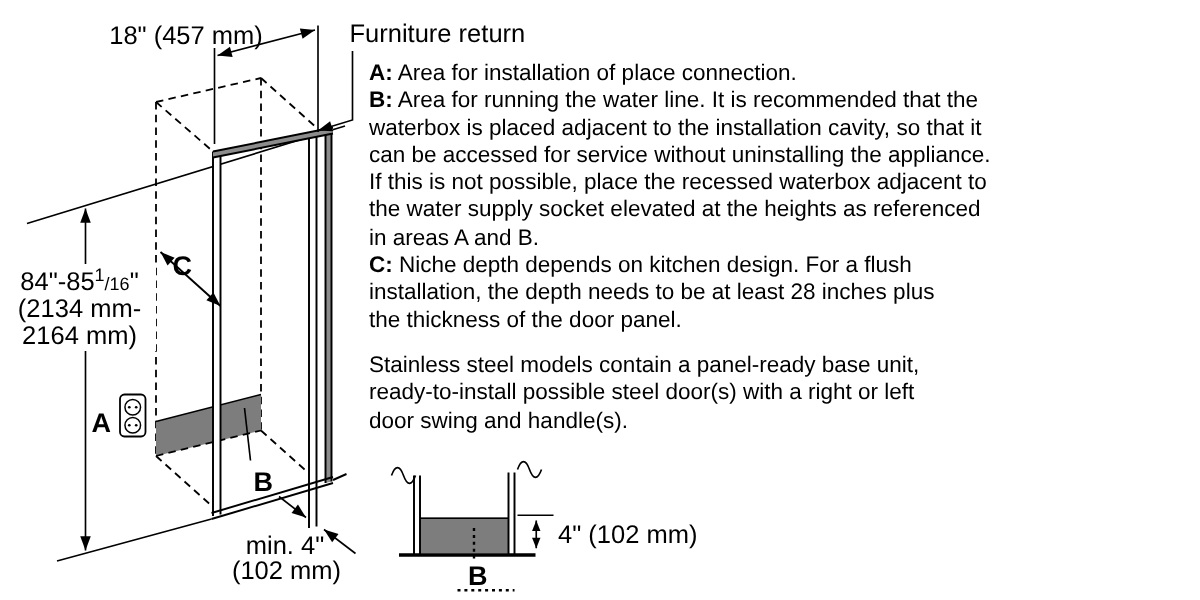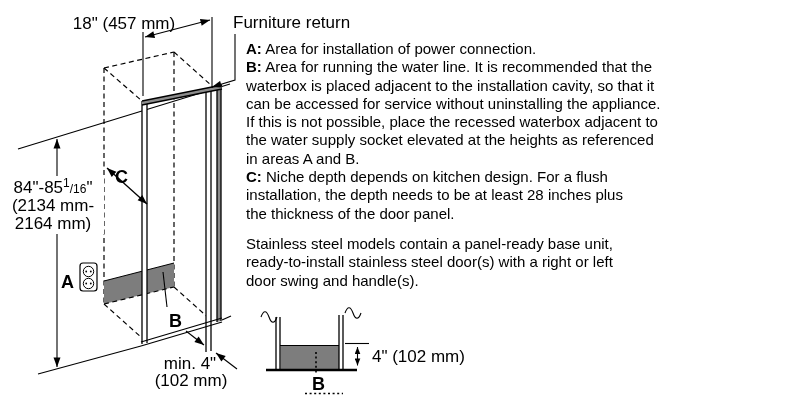--- a/index.html
+++ b/index.html
@@ -143,28 +143,28 @@
       </g>
       <g>
         <path class="dot" d="M316,352 L316,373"></path>
         <path class="dot" d="M305,393.5 L343,393.5"></path>
         <text class="letter" x="312" y="390">B</text>
       </g>
     </g>
   </svg>
 
   <div class="textblock">
-    <p><b>A:</b><span> Area for installation of power connection.</span></p>
+    <p><b>A:</b><span> Area for installation of place connection.</span></p>
     <p><b>B:</b><span> Area for running the water line. It is recommended that the
 waterbox is placed adjacent to the installation cavity, so that it
 can be accessed for service without uninstalling the appliance.
 If this is not possible, place the recessed waterbox adjacent to
 the water supply socket elevated at the heights as referenced
 in areas A and B.</span></p>
     <p><b>C:</b><span> Niche depth depends on kitchen design. For a flush
 installation, the depth needs to be at least 28 inches plus
 the thickness of the door panel.</span></p>
     <p class="note"><span>Stainless steel models contain a panel-ready base unit,
-ready-to-install stainless steel door(s) with a right or left
+ready-to-install possible steel door(s) with a right or left
 door swing and handle(s).</span></p>
   </div>
 
 </div>
 
 </body></html>

